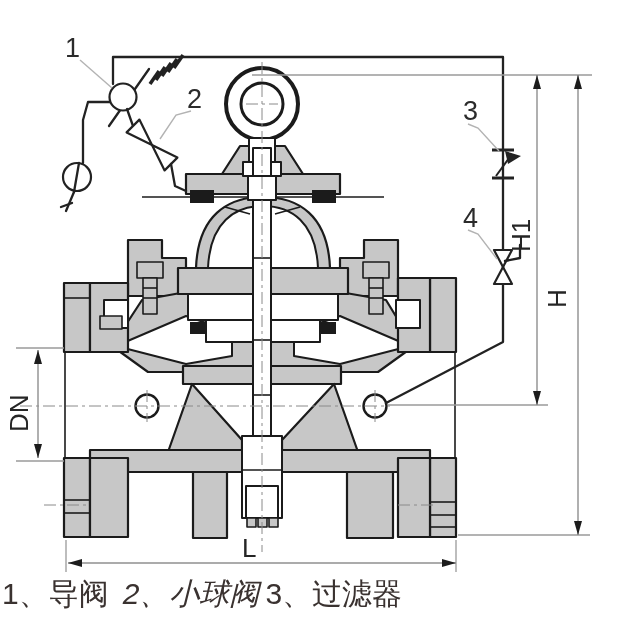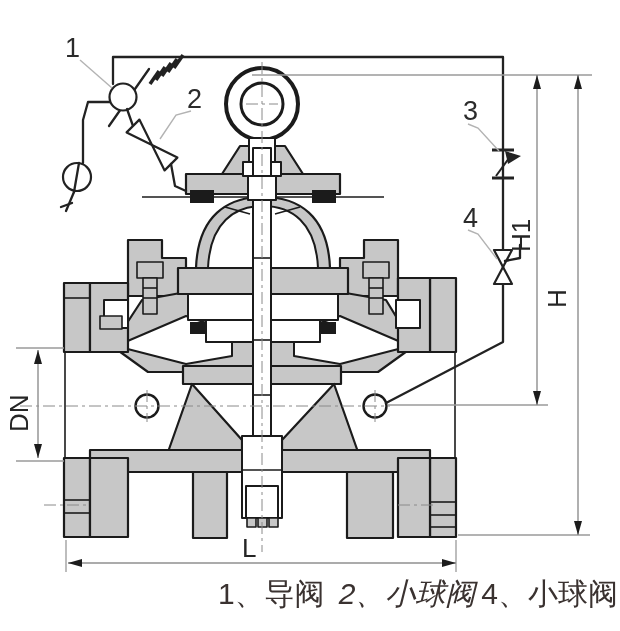--- a/index.html
+++ b/index.html
@@ -13,21 +13,21 @@
   .leader{stroke:#b3b3b3;stroke-width:1.4;fill:none;}
   .arrow{fill:#1c1c1c;stroke:none;}
   .body{fill:#c7c7c7;stroke:#1b1b1b;stroke-width:2.2;stroke-linejoin:round;}
   .body-thin{fill:#c7c7c7;stroke:#1b1b1b;stroke-width:1.6;stroke-linejoin:round;}
   .whitepart{fill:#ffffff;stroke:#1b1b1b;stroke-width:2;stroke-linejoin:round;}
   .darkline{stroke:#1b1b1b;stroke-width:1.6;fill:none;}
   .pipe{stroke:#222222;stroke-width:2.3;fill:none;stroke-linecap:round;stroke-linejoin:round;}
   .pipesym{fill:#ffffff;stroke:#222222;stroke-width:2.2;stroke-linejoin:round;}
   .cl{stroke:#8a8a8a;stroke-width:1;fill:none;stroke-dasharray:12 4 3 4;}
   #caption{position:absolute;left:2px;top:574px;width:616px;display:flex;align-items:flex-start;
-           font-size:30px;line-height:40px;color:#3a3230;white-space:nowrap;justify-content:flex-end;}
+           font-size:30px;line-height:40px;color:#3a3230;white-space:nowrap;}
   .cap-item{display:inline-block;}
   .cap-item + .cap-item{margin-left:6px;}
   .cap-item:nth-child(2){margin-left:14px;font-style:italic;}
 </style>
 </head>
 <body>
 
 <div id="stage">
 <svg id="drawing" width="620" height="575" viewBox="0 0 620 575">
 
@@ -245,15 +245,15 @@
     <text class="callout-text" x="463" y="120">3</text>
 
     <polyline class="leader" points="468,230 478,234 497,259"></polyline>
     <text class="callout-text" x="463" y="227">4</text>
   </g>
 </svg>
 
 <div id="caption">
   <span class="cap-item">1、导阀</span>
   <span class="cap-item">2、小球阀</span>
-  <span class="cap-item">4、小球阀</span>
+  <span class="cap-item">3、过滤器</span>
 </div>
 </div>
 
 </body></html>

